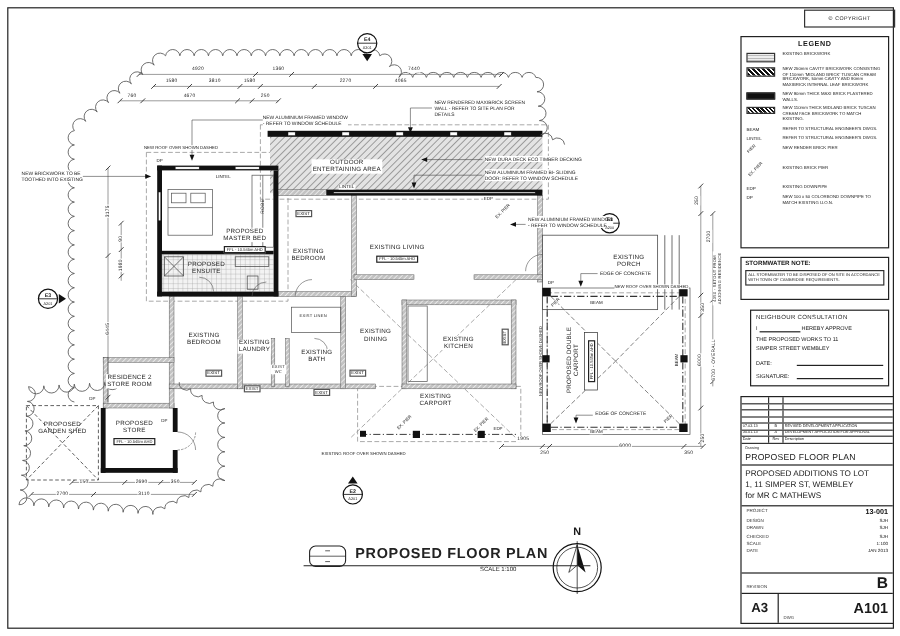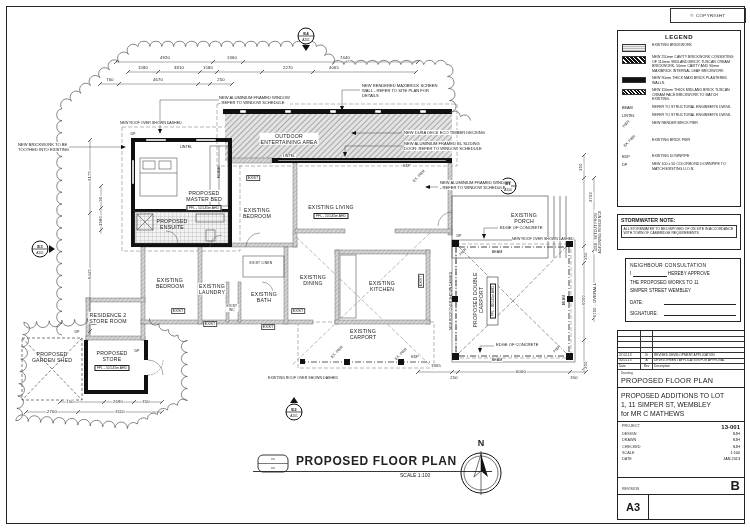--- a/index.html
+++ b/index.html
@@ -604,15 +604,19 @@
         <span>DATE</span>
         <span class="fv">JAN 2013</span>
       </div>
     </div>
     <div class="rev-sec">
       <span class="rl">REVISION</span>
       <span class="rv">B</span>
     </div>
     <div class="bottom-strip">
       <div class="a3box">A3</div>
+      <div class="dwgbox">
+        <span class="dl">DWG</span>
+        <span class="dn">A101</span>
+      </div>
     </div>
   </div>
 </div>
 
 </body></html>

